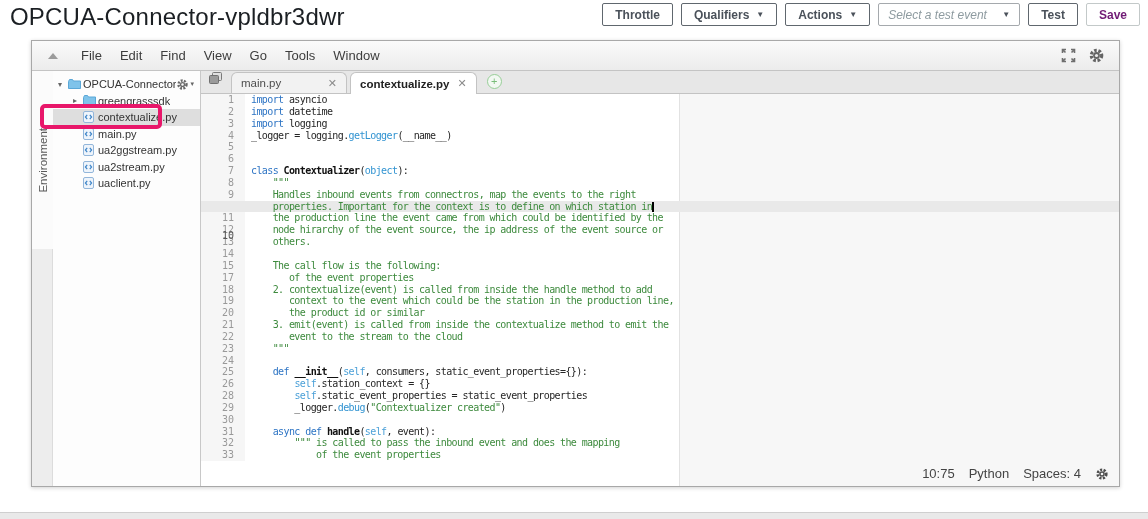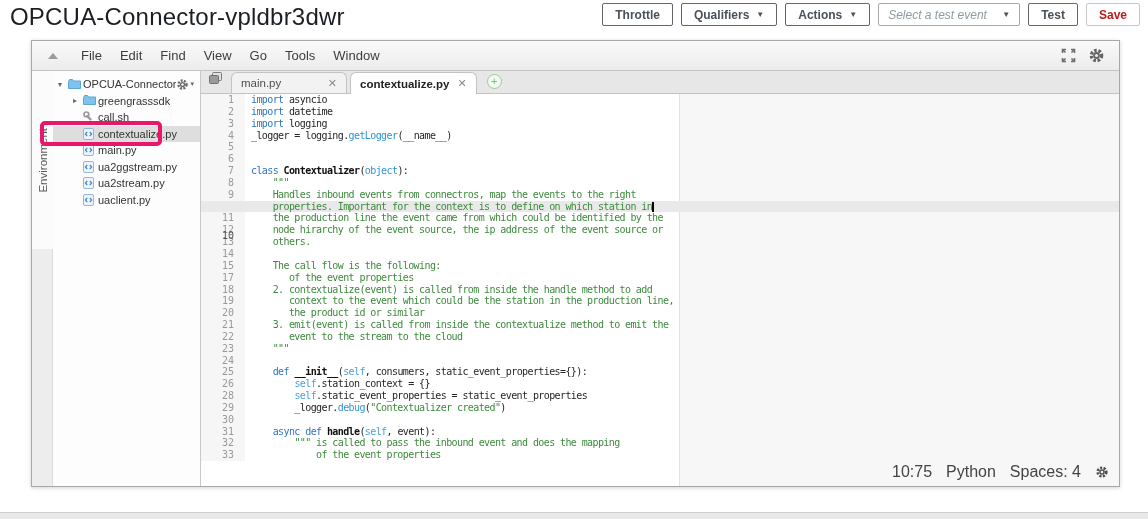--- a/index.html
+++ b/index.html
@@ -5,21 +5,21 @@
   * { margin:0; padding:0; box-sizing:border-box; }
   html,body { width:1148px; height:519px; overflow:hidden; background:#fff;
     font-family:"Liberation Sans", sans-serif; }
 
   
   .page-header { position:absolute; left:0; top:0; width:1148px; height:30px; background:#fff; }
   .page-title { position:absolute; left:10px; top:3px; font-size:24px; font-weight:500; color:#1b1f23; letter-spacing:.2px; }
   .hdr-actions { position:absolute; right:8px; top:3px; height:23px; display:flex; gap:8px; align-items:center; }
   .aws-btn { height:23px; background:#fff; border:1px solid #60676e; border-radius:2px;
     font-size:12px; font-weight:bold; color:#4a515a; padding:0 12px; display:flex; align-items:center; gap:7px; cursor:pointer; }
-  .aws-btn.disabled { border-color:#c3c9c9; color:#b91c1c; }
+  .aws-btn.disabled { border-color:#c3c9c9; color:#701a75; }
   .caret { font-size:8px; color:#4a515a; }
   .aws-select { width:142px; height:23px; border:1px solid #a5a9ad; border-radius:2px; background:#fff;
     display:flex; align-items:center; justify-content:space-between; padding:0 9px; cursor:pointer; }
   .aws-select .ph { font-size:12px; font-style:italic; color:#8e9ba0; }
 
   
   .panel { position:absolute; left:31px; top:40px; width:1089px; height:447px;
     border:1px solid #a8a8a8; background:#fde047; box-shadow:0 1px 4px rgba(0,0,0,.18); }
 
   .menubar { position:absolute; left:0; top:0; right:0; height:30px;
@@ -74,22 +74,22 @@
   .code-row.active { background:#e9e9e9; z-index:2; }
   .code-row.active .gut { background:#dddddd; color:#555;margin-top:29px; }
   .tok-k { color:var(--c-k,#2d74c4); }
   .tok-s { color:var(--c-s,#3d8a3d); }
   .tok-v { color:var(--c-v,#4ba0d8); }
   .tok-f { color:var(--c-f,#3193d1); }
   .tok-d { color:#111; font-weight:bold; }
   .cursor-bar { display:inline-block; width:1.5px; height:10px; background:#000; vertical-align:middle; }
 
   
-  .status-bar { position:absolute; right:10px; bottom:5px; display:flex; align-items:center; gap:14px;
-    font-size:16px; color:#444; z-index:3; font-family:"Liberation Sans", sans-serif; letter-spacing:0; }
+  .status-bar { position:absolute; right:10px; bottom:5px; display:flex; align-items:flex-end; gap:14px;
+    font-size:13px; color:#444; z-index:3; font-family:"Liberation Sans", sans-serif; letter-spacing:0; }
   .status-bar .item { cursor:pointer; }
 
   
   .page-footer { position:absolute; left:0; top:512px; width:1148px; height:7px; background:#e9e9e9; border-top:1px solid #cfcfcf; }
 </style>
 </head>
 <body>
 
 <div class="page-header">
   <div class="page-title">OPCUA-Connector-vpldbr3dwr</div>
@@ -174,30 +174,20 @@
             </svg>▾</span>
         </div>
         <div class="tree-row">
           <span class="exp">▸</span>
           <span class="ticon">
             <svg width="13" height="11" viewBox="0 0 13 11">
               <path d="M0.5 2.5 L0.5 9.5 L12.5 9.5 L12.5 2 L5.5 2 L4.5 0.5 L1.5 0.5 Z" fill="#7fc3ea" stroke="#5aa7d7" stroke-width="1"></path>
             </svg>
           </span>
           <span class="tlabel">greengrasssdk</span>
-        </div>
-        <div class="tree-row">
-          <span class="exp"></span>
-          <span class="ticon">
-            <svg width="12" height="12" viewBox="0 0 12 12">
-              <circle cx="3.4" cy="3.4" r="2.4" fill="none" stroke="#9a9a9a" stroke-width="1.6"></circle>
-              <rect x="4.2" y="3.4" width="7" height="2.4" rx="1" transform="rotate(45 4.2 3.4)" fill="#9a9a9a"></rect>
-            </svg>
-          </span>
-          <span class="tlabel">call.sh</span>
         </div>
         <div class="tree-row selected">
           <span class="exp"></span>
           <span class="ticon">
             <svg width="11" height="12" viewBox="0 0 11 12">
               <rect x="0.5" y="0.5" width="10" height="11" rx="1.5" fill="#eef4fb" stroke="#93b6da"></rect>
               <path d="M4.2 3.8 L2.4 6 L4.2 8.2 M6.8 3.8 L8.6 6 L6.8 8.2" fill="none" stroke="#3d85c8" stroke-width="1.2"></path>
             </svg>
           </span>
           <span class="tlabel">contextualize.py</span>

